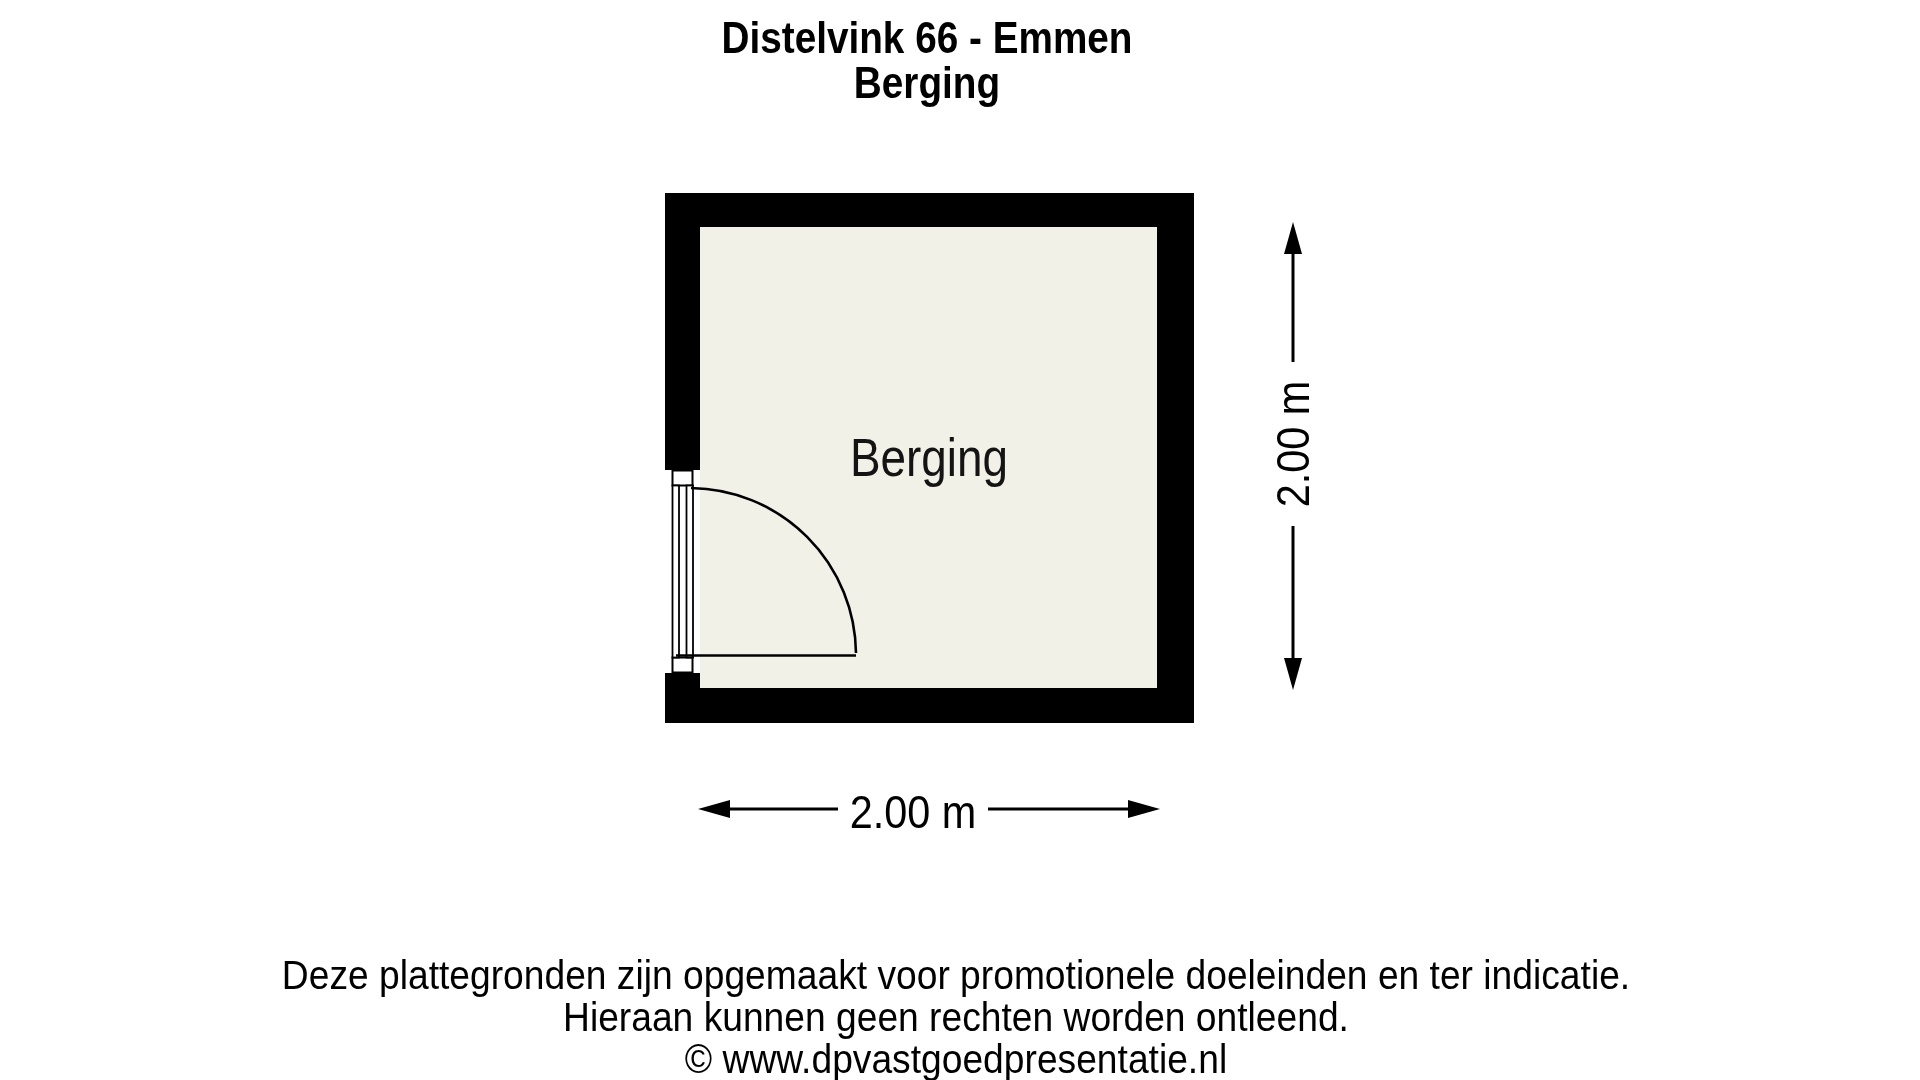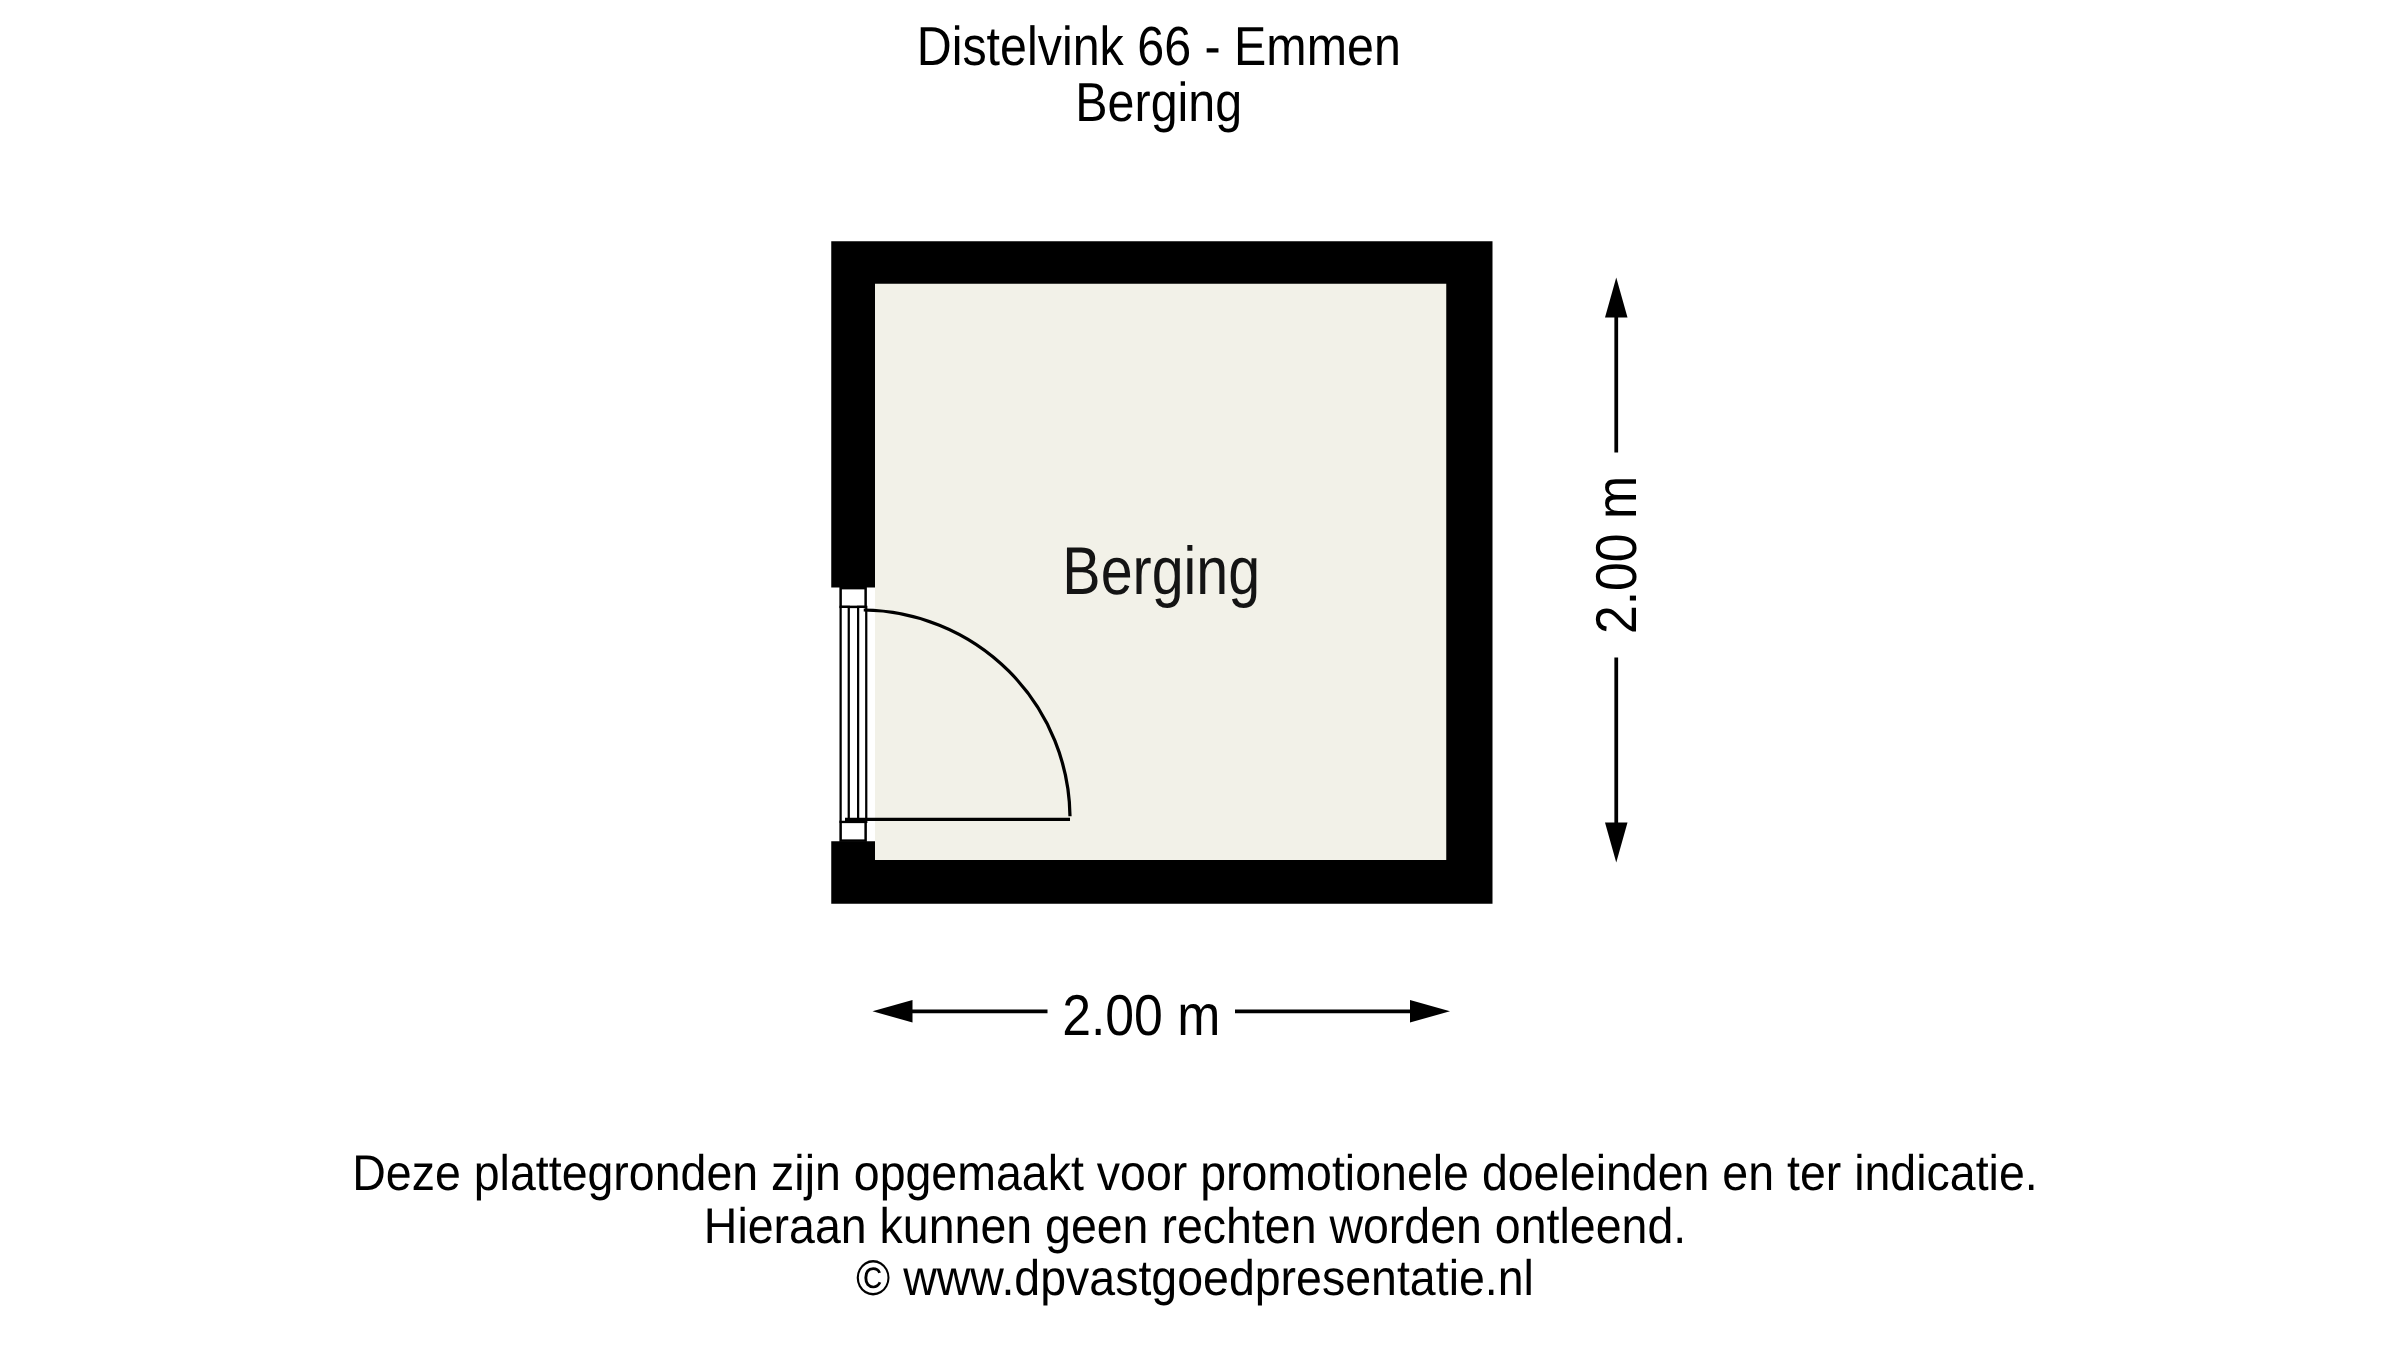--- a/index.html
+++ b/index.html
@@ -13,21 +13,21 @@
     color: #000000;
   }
   .plan-svg { position: absolute; left: 0; top: 0; }
 
   .title {
     position: absolute;
     top: 15px;
     left: 927px;
     transform: translateX(-50%);
     text-align: center;
-    font-weight: normal;
+    font-weight: bold;
     font-size: 44px;
     line-height: 45px;
     white-space: nowrap;
   }
   .title .line { display: block; transform: scaleX(0.88); }
 
   .room-label {
     position: absolute;
     left: 929px;
     top: 457px;
@@ -50,21 +50,21 @@
   }
   .dim-label.vertical {
     position: absolute;
     left: 1293px;
     top: 444px;
     transform: translate(-50%, -50%) rotate(-90deg) scaleX(0.9);
   }
 
   .footer {
     position: absolute;
-    top: 918px;
+    top: 954px;
     left: 956px;
     transform: translateX(-50%);
     text-align: center;
     font-size: 40px;
     line-height: 42px;
     white-space: nowrap;
   }
   .footer .line { display: block; transform: scaleX(0.93); }
 </style>
 </head>

